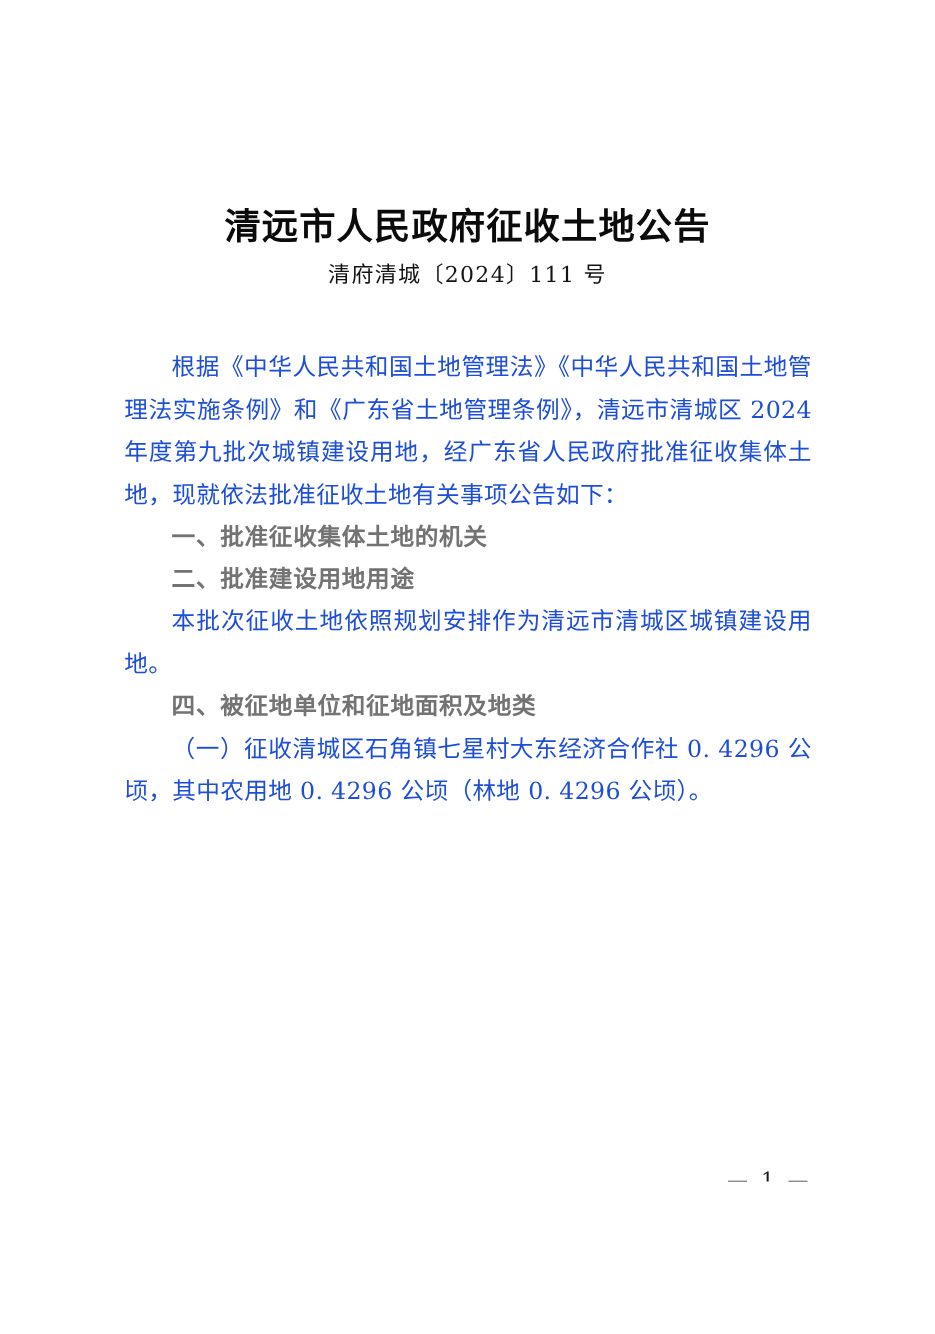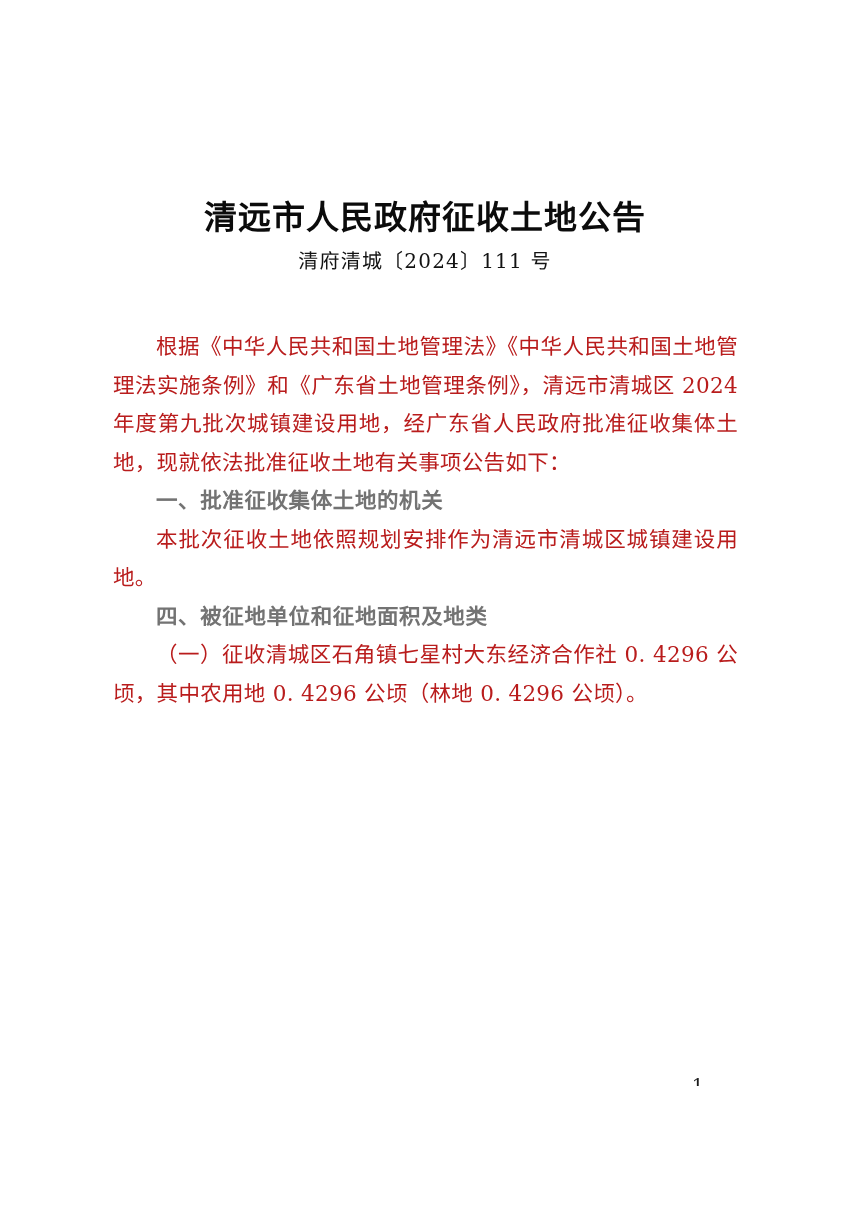--- a/index.html
+++ b/index.html
@@ -11,21 +11,21 @@
   body {
     font-family: "DejaVu Serif", "Liberation Serif", serif;
     color: #111111;
     -webkit-font-smoothing: antialiased;
   }
 
   .page {
     position: relative;
     width: 850px;
     height: 1070px;
-    margin: 16px auto;
+    margin: 4px auto;
     background: #ffffff;
     overflow: hidden;
     box-sizing: border-box;
   }
 
   
   .doc-title {
     position: absolute;
     top: 160px;
     left: 0;
@@ -59,21 +59,21 @@
     left: 113px;
     width: 625px;
   }
 
   .para {
     font-size: 21.5px;
     line-height: 38.5px;
     text-align: justify;
     text-align-last: left;
     text-justify: inter-character;
-    color: #b91c1c;
+    color: #1d4ed8;
     margin: 0;
     letter-spacing: 0.3px;
   }
   .para.indent {
     text-indent: 2em;
   }
 
   .heading {
     font-family: "DejaVu Sans", "Liberation Sans", sans-serif;
     font-weight: bold;
@@ -117,20 +117,21 @@
 
   <div class="doc-number">清府清城〔2024〕111 号</div>
 
   <div class="body-block">
 
     <p class="para indent">根据《中华人民共和国土地管理法》《中华人民共和国土地管理法实施条例》和《广东省土地管理条例》，清远市清城区 2024 年度第九批次城镇建设用地，经广东省人民政府批准征收集体土地，现就依法批准征收土地有关事项公告如下：</p>
 
     <p class="heading">一、批准征收集体土地的机关</p>
 
 
+    <p class="heading">二、批准建设用地用途</p>
 
     <p class="para indent">本批次征收土地依照规划安排作为清远市清城区城镇建设用地。</p>
 
 
 
     <p class="heading">四、被征地单位和征地面积及地类</p>
 
     <p class="para indent">（一）征收清城区石角镇七星村大东经济合作社 0. 4296 公顷，其中农用地 0. 4296 公顷（林地 0. 4296 公顷）。</p>
 
   </div>

